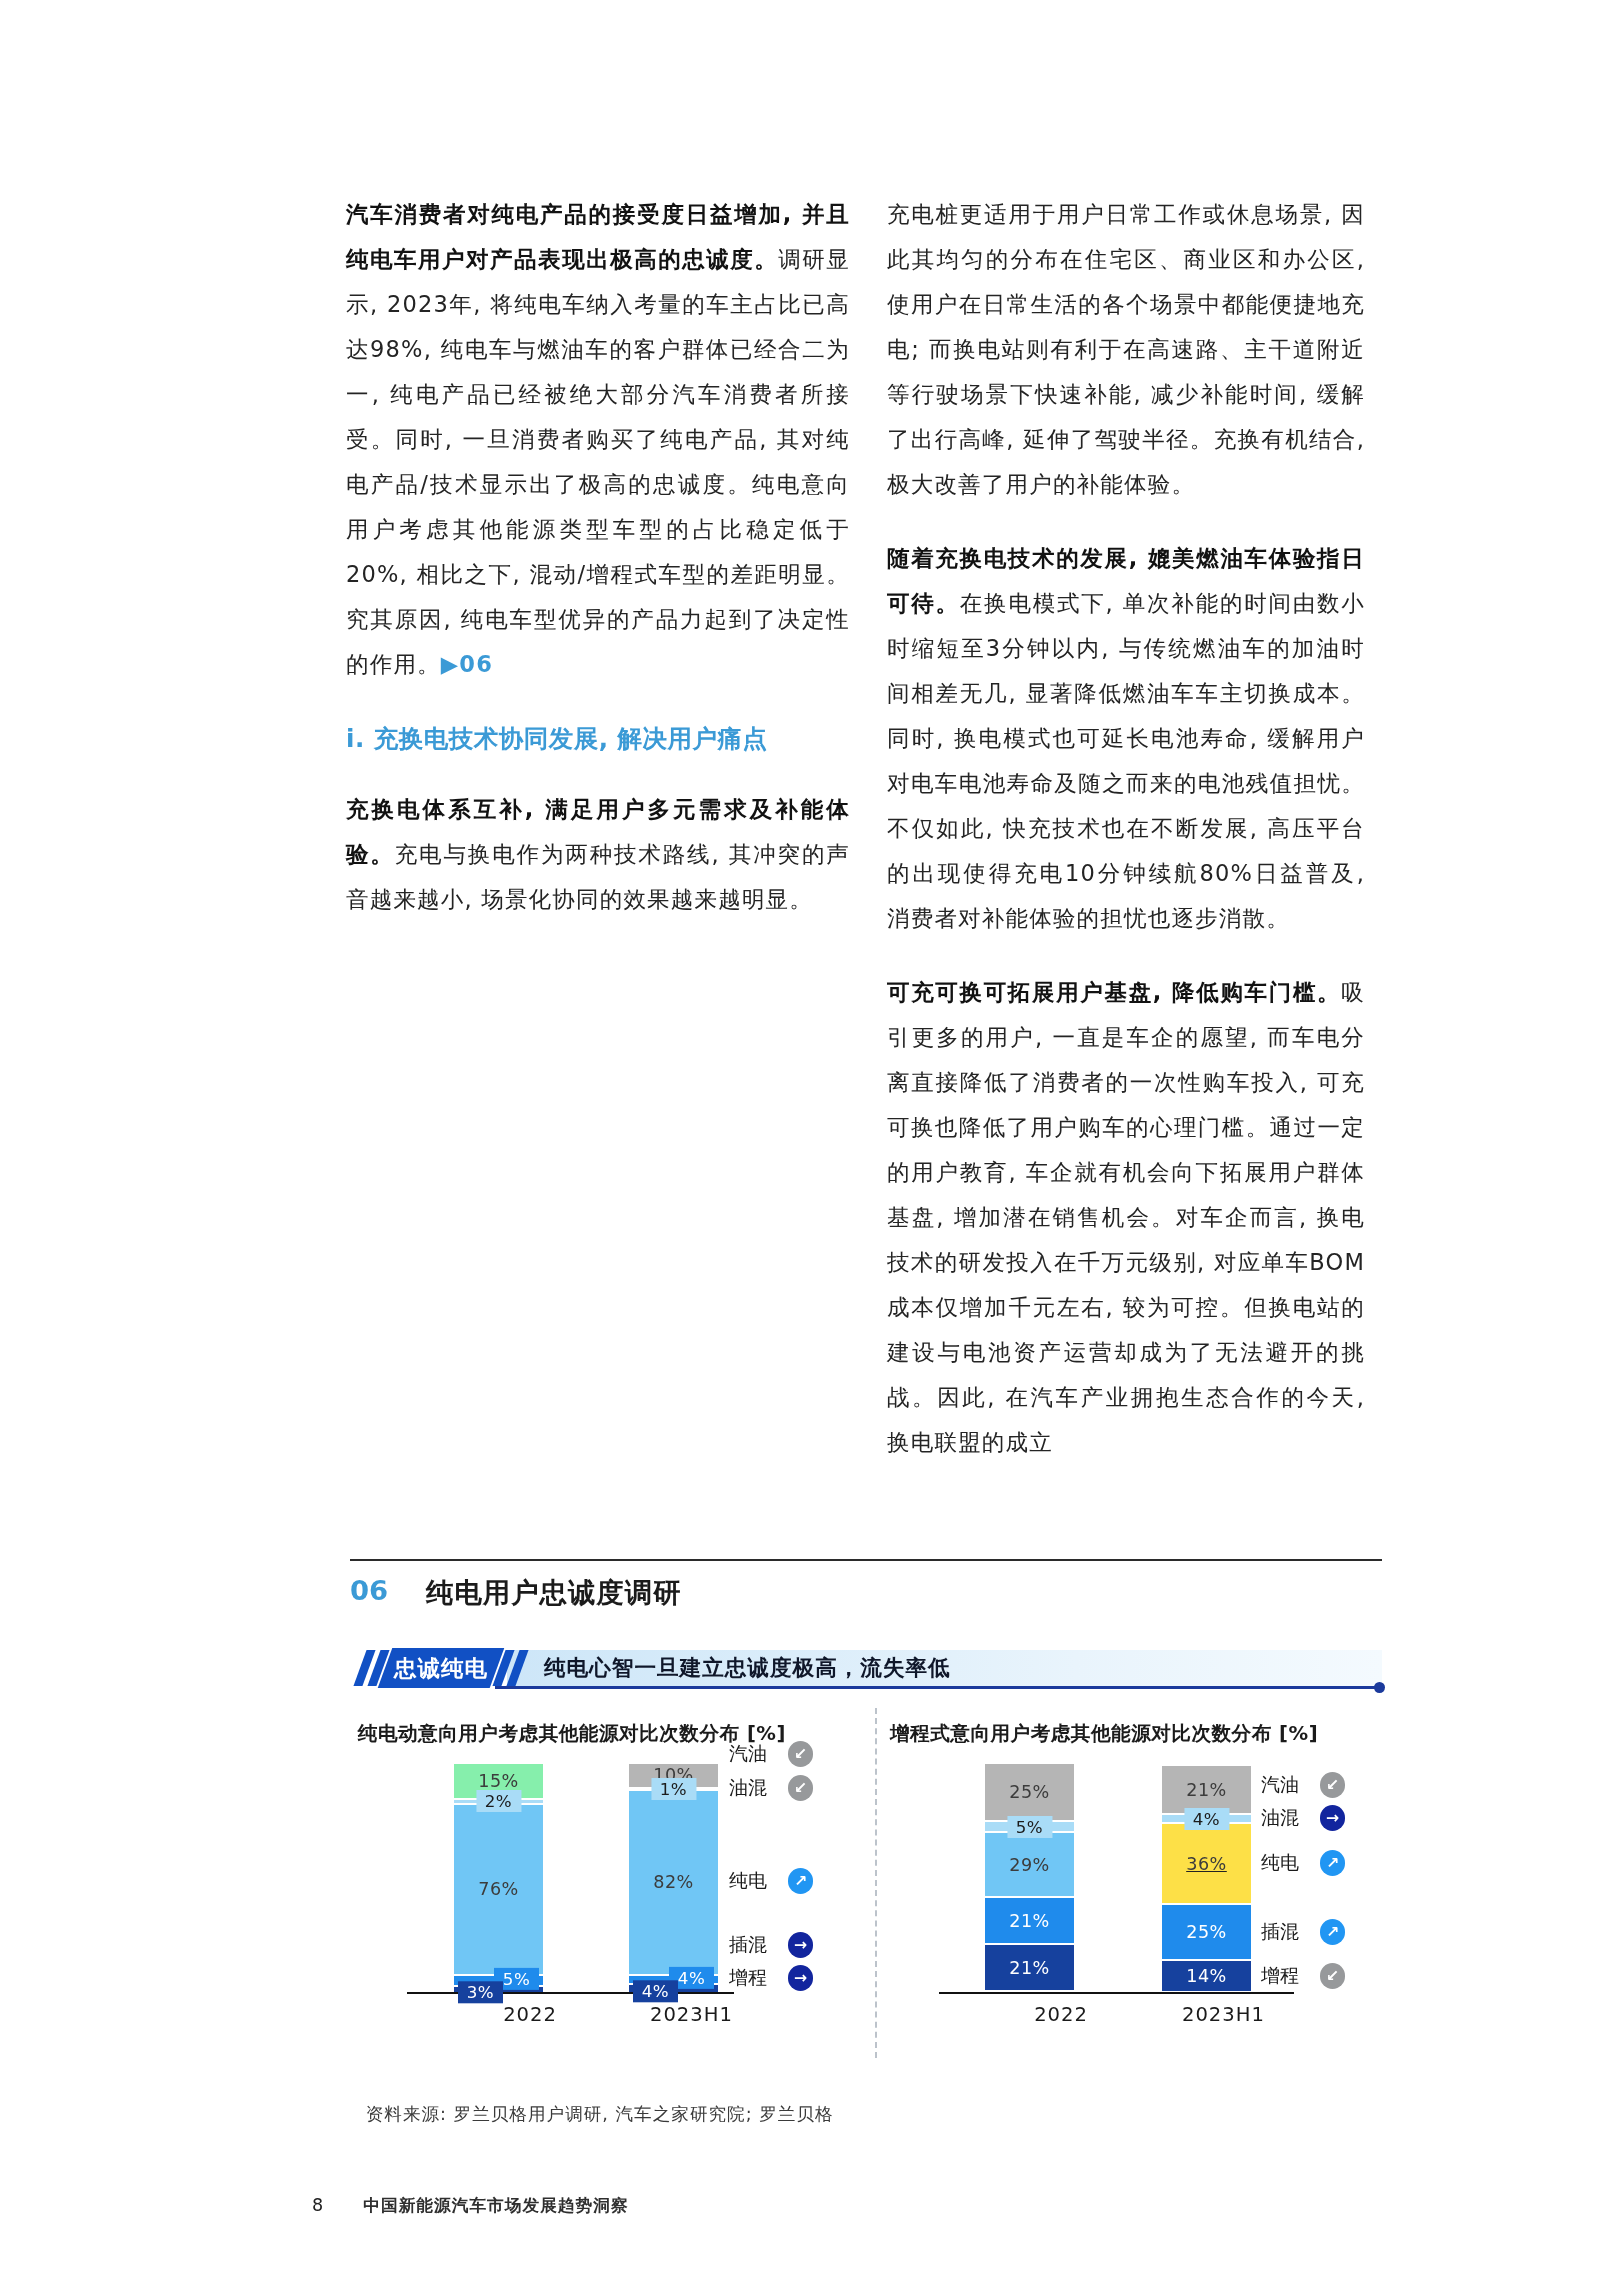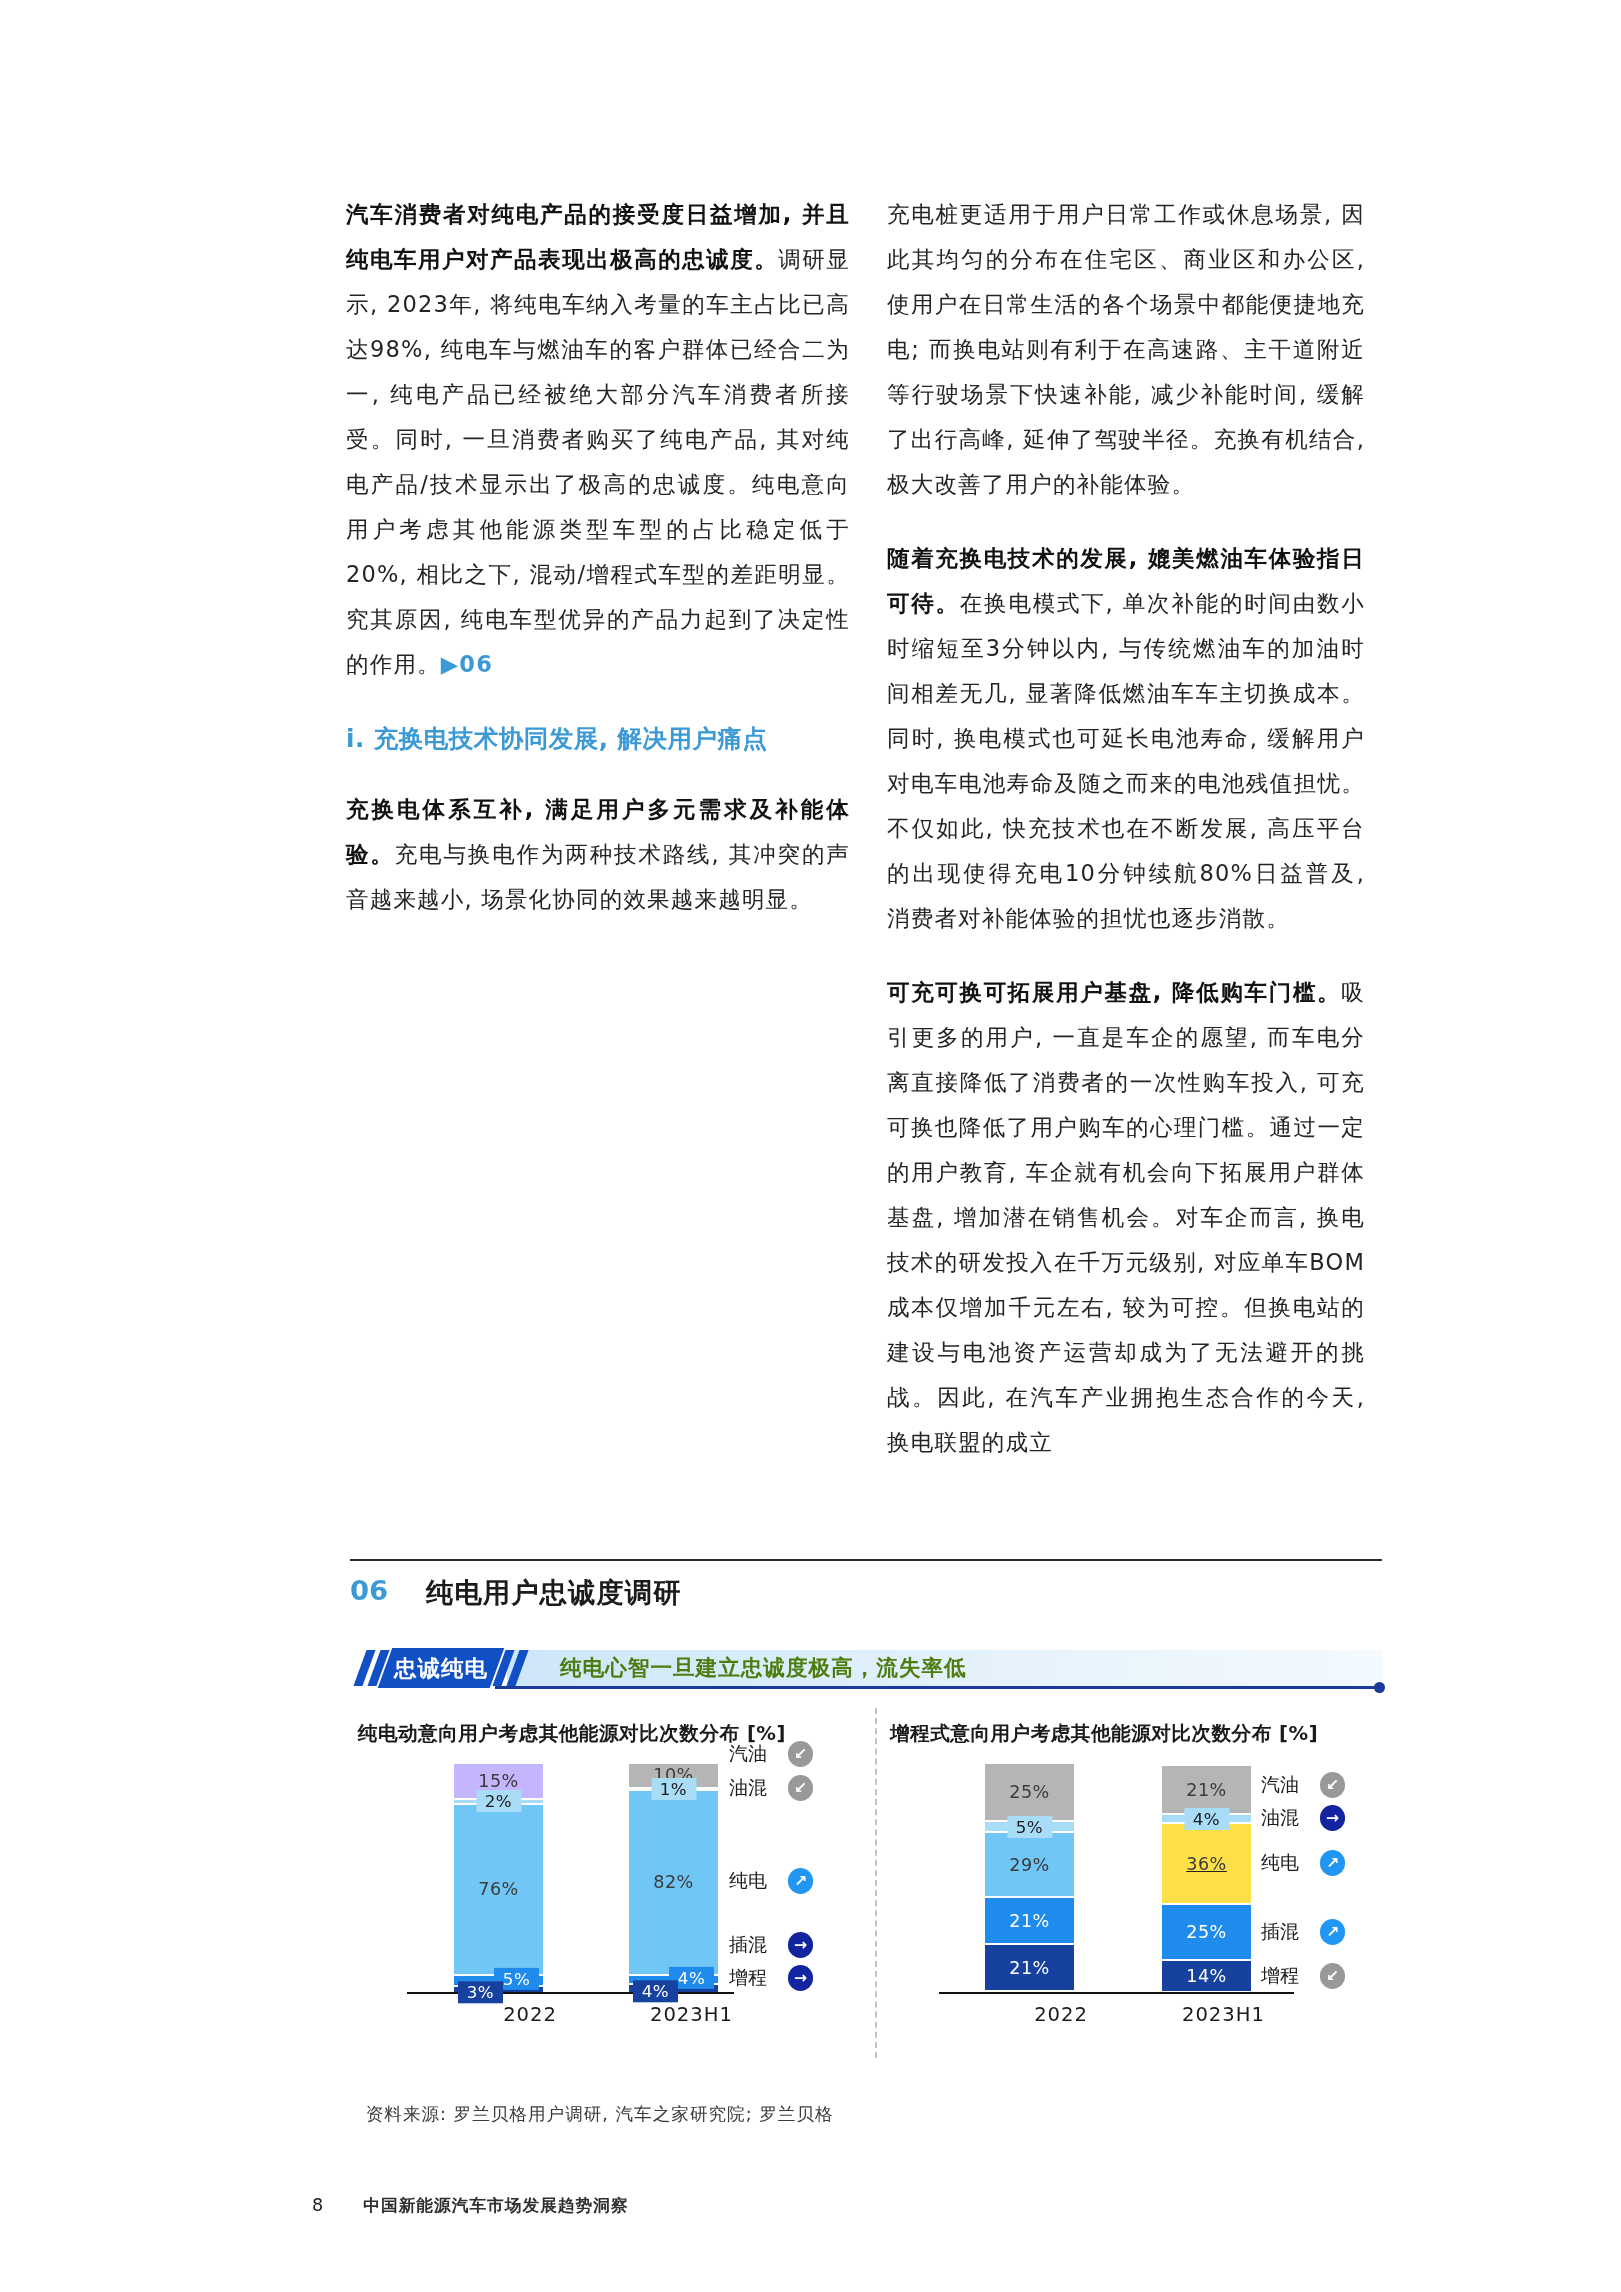--- a/index.html
+++ b/index.html
@@ -31,21 +31,21 @@
   .banner { position:absolute; left:0; top:116px; width:1032px; height:36px; }
   .strip-bg { position:absolute; left:157px; right:0; top:0; height:36px;
               background:linear-gradient(90deg,#cde6f8 0%,#e9f4fc 65%,#f4fafe 100%); }
   .banner-underline { position:absolute; left:145px; right:0; top:36px; height:2.9px; background:#1b3a9c; }
   .banner-dot { position:absolute; right:-2.9px; top:32px; width:10.8px; height:10.8px; border-radius:50%; background:#1b3a9c; }
   .stripe { position:absolute; top:0; width:8.8px; height:36px; background:#1150c4; transform:skewX(-20deg); }
   .badge { position:absolute; left:35px; top:-2px; width:112px; height:40px; background:#1150c4; transform:skewX(-20deg); }
   .badge-label { transform:skewX(20deg); display:block; width:100%; text-align:center;
                  font-size:22.5px; font-weight:bold; color:#fff; line-height:40px; letter-spacing:1px; }
   .banner-text { position:absolute; left:194px; top:0; line-height:36px; font-size:21.6px;
-                 font-weight:bold; color:#4d7c0f; letter-spacing:1px;margin-left:16px; }
+                 font-weight:bold; color:#0f172a; letter-spacing:1px; }
 
   .chart-title { position:absolute; top:186px; font-size:19.6px; font-weight:bold; color:#1b1b1b; letter-spacing:0.5px; }
   .axis { position:absolute; top:458px; height:2px; background:#111; }
   .separator { position:absolute; left:525px; top:174px; height:350px; border-left:2px dashed #bcc3cb; }
   .xlabel { position:absolute; top:469px; width:118px; text-align:right; font-size:19.6px; color:#1b1b1b; letter-spacing:1px; }
   .fig-source { position:absolute; left:15.7px; top:568px; font-size:17.6px; color:#3a3a3a; letter-spacing:1px; }
 
   .bar { position:absolute; width:89px; display:flex; flex-direction:column; }
   .seg { position:relative; width:100%; box-sizing:border-box; display:flex;
          align-items:center; justify-content:center; overflow:visible; }
@@ -106,21 +106,21 @@
     <div class="axis" style="left:57px;  width:327px"></div>
     <div class="axis" style="left:589px; width:355px"></div>
 
     <div class="xlabel" style="left:89px">2022</div>
     <div class="xlabel" style="left:265px">2023H1</div>
     <div class="xlabel" style="left:620px">2022</div>
     <div class="xlabel" style="left:797px">2023H1</div>
 
     <div class="fig-source">资料来源: 罗兰贝格用户调研, 汽车之家研究院; 罗兰贝格</div>
   <div class="bar" style="left: 104px; top: 230px; height: 228px;">
-        <div class="seg" style="height: 34px; background: #c4b5fd;">
+        <div class="seg" style="height: 34px; background: #86efac;">
           <span class="seg-label" style="color: rgb(60, 60, 60);">15%</span>
         </div>
         <div class="seg" style="height: 4.5px; background: rgb(169, 220, 247);">
           <div class="mini" style="background: rgb(169, 220, 247); color: rgb(28, 28, 28); left: 50%; top: 50%; transform: translate(-50%, -50%);">2%</div>
         </div>
         <div class="seg" style="height: 171px; background: rgb(112, 198, 245);">
           <span class="seg-label" style="color: rgb(60, 60, 60);">76%</span>
         </div>
         <div class="seg" style="height: 11.3px; background: rgb(31, 139, 236);">
           <div class="mini" style="background: rgb(31, 139, 236); color: rgb(255, 255, 255); right: 3.9px; top: 50%; transform: translateY(-55%);">5%</div>

